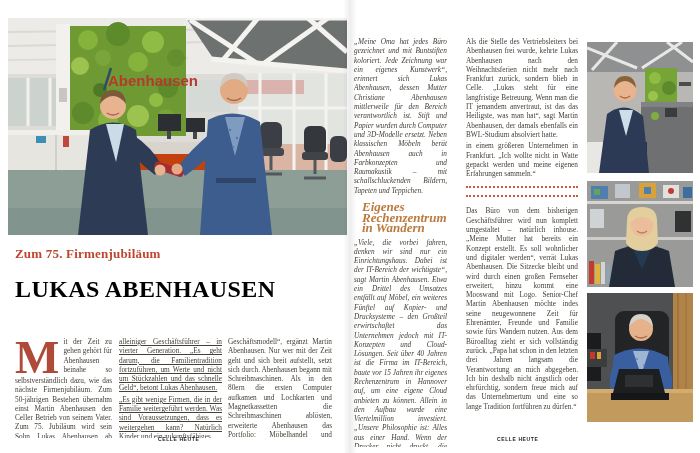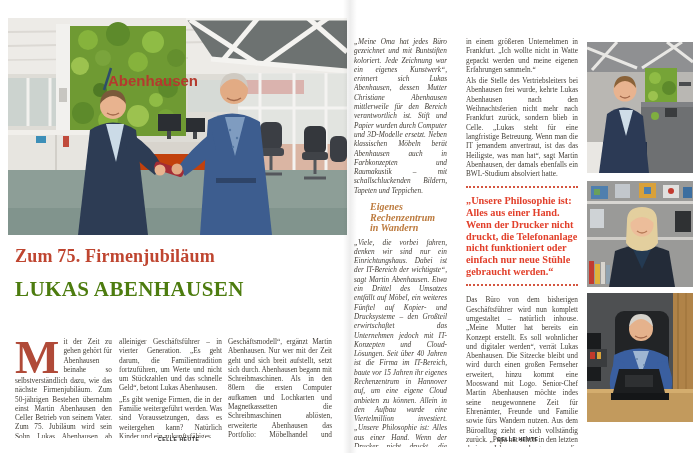--- a/index.html
+++ b/index.html
@@ -7,33 +7,33 @@
     position:relative; width:700px; height:453px; background:#ffffff;
     font-family:"Liberation Serif", serif; overflow:hidden;
   }
   .abs { position:absolute; }
   .body-text {
     font-size:7.3px; line-height:9.3px; text-align:justify;
     color:#454039; overflow:hidden;
   }
   .body-text p { margin:0 0 2px 0; }
   .kicker {
-    font-weight:bold; font-size:18px; color:#bf4530; letter-spacing:0.2px;
+    font-weight:bold; font-size:13px; color:#bf4530; letter-spacing:0.2px;
   }
   .headline {
-    font-weight:bold; font-size:21px; line-height:27px; color:#4d7c0f;
+    font-weight:bold; font-size:24px; line-height:27px; color:#000000;
     letter-spacing:0.4px;
   }
   .dropcap {
     float:left; font-size:47px; line-height:38px; font-weight:bold;
     color:#b04a38; margin:1px 4px 0 0;
   }
   .subhead {
-    font-weight:bold; font-size:10px; line-height:10.5px; color:#bc7a3d;
-    margin:7px 0 4px 16px; text-align:left;
+    font-weight:bold; font-size:13px; line-height:10.5px; color:#bc7a3d;
+    margin:7px 0 4px 8px; text-align:left;
   }
   .pullquote {
     font-weight:bold; font-size:10.3px; line-height:11.7px; color:#e2402b;
     text-align:left;
   }
   .dotted-rule { border-top:2px dotted #d4553f; height:0; }
   .footer-mark {
     font-family:"Liberation Sans", sans-serif; font-weight:bold;
     font-size:5px; letter-spacing:0.6px; color:#1c1c1c;
   }
@@ -167,21 +167,21 @@
   </div>
 
   <div class="abs kicker" style="left:15px; top:246px;">Zum 75. Firmenjubiläum</div>
   <div class="abs headline" style="left:15px; top:276px; width:330px;">
     <div>LUKAS ABENHAUSEN</div>
   </div>
 
   <div class="abs body-text" style="left:15px; top:337px; width:97px; height:101px;">
     <span class="dropcap">M</span><span>it der Zeit zu gehen gehört für Abenhausen beinahe so selbstverständlich dazu, wie das nächste Firmenjubiläum. Zum 50-jährigen Bestehen übernahm einst Martin Abenhausen den Celler Betrieb von seinem Vater. Zum 75. Jubiläum wird sein Sohn Lukas Abenhausen ab September</span>
   </div>
-  <div class="abs body-text" style="left:119px; top:337px; width:103px; height:101px;">
+  <div class="abs body-text" style="left:119px; top:337px; width:103px; height:101px;text-decoration:underline;">
     <p>alleiniger Geschäftsführer – in vierter Generation. „Es geht darum, die Familientradition fortzuführen, um Werte und nicht um Stückzahlen und das schnelle Geld“, betont Lukas Abenhausen.</p>
     <p>„Es gibt wenige Firmen, die in der Familie weitergeführt werden. Was sind Voraussetzungen, dass es weitergehen kann? Natürlich Kinder und ein zukunftsfähiges</p>
   </div>
   <div class="abs body-text" style="left:228px; top:337px; width:104px; height:101px;">
     <p>Geschäftsmodell“, ergänzt Martin Abenhausen. Nur wer mit der Zeit geht und sich breit aufstellt, setzt sich durch. Abenhausen begann mit Schreibmaschinen. Als in den 80ern die ersten Computer aufkamen und Lochkarten und Magnetkassetten die Schreibmaschinen ablösten, erweiterte Abenhausen das Portfolio: Möbelhandel und Einrichtungskonzepte für Büros.</p>
   </div>
 
   <div class="abs footer-mark" style="left:158px; top:436px;">CELLE HEUTE</div>
 
   <div class="abs fold" style="left:343px; top:0; width:14px; height:453px;"></div>
@@ -190,24 +190,23 @@
     <p>„Meine Oma hat jedes Büro gezeichnet und mit Buntstiften koloriert. Jede Zeichnung war ein eigenes Kunstwerk“, erinnert sich Lukas Abenhausen, dessen Mutter Christiane Abenhausen mittlerweile für den Bereich verantwortlich ist. Stift und Papier wurden durch Computer und 3D-Modelle ersetzt. Neben klassischen Möbeln berät Abenhausen auch in Farbkonzepten und Raumakustik – mit schallschluckenden Bildern, Tapeten und Teppichen.</p>
     <div class="subhead">
       <div>Eigenes Rechenzentrum</div>
       <div>in Wandern</div>
     </div>
     <p>„Viele, die vorbei fahren, denken wir sind nur ein Einrichtungshaus. Dabei ist der IT-Bereich der wichtigste“, sagt Martin Abenhausen. Etwa ein Drittel des Umsatzes entfällt auf Möbel, ein weiteres Fünftel auf Kopier- und Drucksysteme – den Großteil erwirtschaftet das Unternehmen jedoch mit IT-Konzepten und Cloud-Lösungen. Seit über 40 Jahren ist die Firma im IT-Bereich, baute vor 15 Jahren ihr eigenes Rechenzentrum in Hannover auf, um eine eigene Cloud anbieten zu können. Allein in den Aufbau wurde eine Viertelmillion investiert. „Unsere Philosophie ist: Alles aus einer Hand. Wenn der Drucker nicht druckt, die Telefonanlage nicht funktioniert oder einfach nur neue Stühle gebraucht werden, hat man nur einen Ansprechpartner“, sagt Lukas Abenhausen.</p>
 
   </div>
 
   <div class="abs body-text" style="left:466px; top:37px; width:112px; height:410px;">
+    <p>Als die Stelle des Vertriebsleiters bei Abenhausen frei wurde, kehrte Lukas Abenhausen nach den Weihnachtsferien nicht mehr nach Frankfurt zurück, sondern blieb in Celle. „Lukas steht für eine langfristige Betreuung. Wenn man die IT jemandem anvertraut, ist das das Heiligste, was man hat“, sagt Martin Abenhausen, der damals ebenfalls ein BWL-Studium absolviert hatte.</p>
     <p>in einem größeren Unternehmen in Frankfurt. „Ich wollte nicht in Watte gepackt werden und meine eigenen Erfahrungen sammeln.“</p>
-    <p>Als die Stelle des Vertriebsleiters bei Abenhausen frei wurde, kehrte Lukas Abenhausen nach den Weihnachtsferien nicht mehr nach Frankfurt zurück, sondern blieb in Celle. „Lukas steht für eine langfristige Betreuung. Wenn man die IT jemandem anvertraut, ist das das Heiligste, was man hat“, sagt Martin Abenhausen, der damals ebenfalls ein BWL-Studium absolviert hatte.</p>
     <div class="dotted-rule" style="margin:8px 0 7px 0;"></div>
-    <div class="pullquote">„Unsere Philosophie ist: Alles aus einer Hand. Wenn der Drucker nicht druckt, die Telefonanlage nicht funktioniert oder einfach nur neue Stühle gebraucht werden.“</div>
     <div class="dotted-rule" style="margin:7px 0 9px 0;"></div>
     <p>Das Büro von dem bisherigen Geschäftsführer wird nun komplett umgestaltet – natürlich inhouse. „Meine Mutter hat bereits ein Konzept erstellt. Es soll wohnlicher und digitaler werden“, verrät Lukas Abenhausen. Die Sitzecke bleibt und wird durch einen großen Fernseher erweitert, hinzu kommt eine Mooswand mit Logo. Senior-Chef Martin Abenhausen möchte indes seine neugewonnene Zeit für Ehrenämter, Freunde und Familie sowie fürs Wandern nutzen. Aus dem Büroalltag zieht er sich vollständig zurück. „Papa hat schon in den letzten drei Jahren langsam die Verantwortung an mich abgegeben. Ich bin deshalb nicht ängstlich oder ehrfürchtig, sondern freue mich auf das Unternehmertum und eine so lange Tradition fortführen zu dürfen.“</p>
   </div>
 
   <div class="abs footer-mark" style="left:497px; top:436px;">CELLE HEUTE</div>
 
   <div class="abs photo-frame" style="left:587px; top:42px; width:106px; height:131px;">
     <svg width="106" height="131" viewBox="0 0 106 131" xmlns="http://www.w3.org/2000/svg">
       <rect width="106" height="131" fill="#b9b7b3"></rect>
       <rect x="0" y="0" width="106" height="30" fill="#8f9092"></rect>

